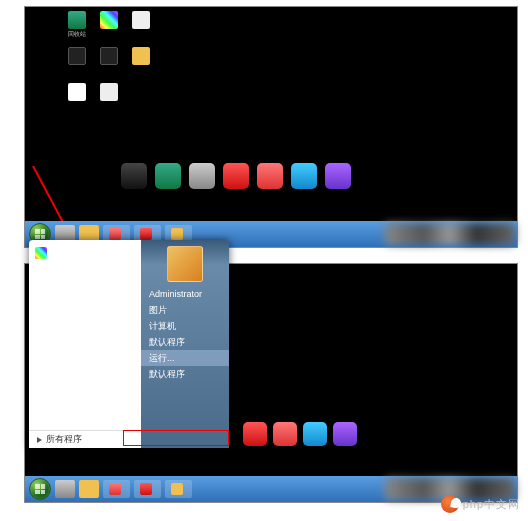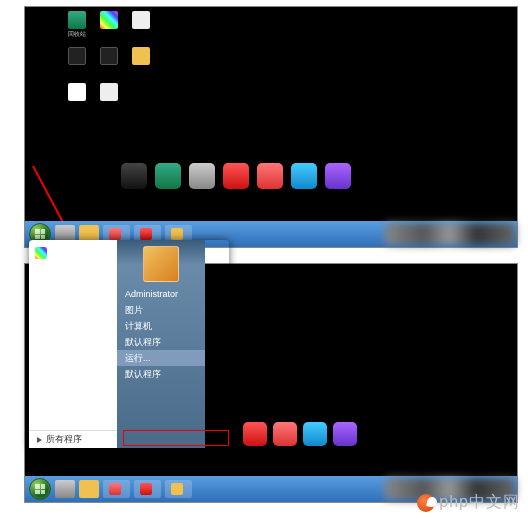--- a/index.html
+++ b/index.html
@@ -148,21 +148,21 @@
       bottom: 26px;
       left: 4px;
       width: 200px;
       height: 208px;
       display: flex;
       border-radius: 4px 4px 0 0;
       overflow: hidden;
       box-shadow: 0 0 8px rgba(0,0,0,0.6);
     }
     .sm-left {
-      width: 88px;
+      width: 112px;
       background: #fff;
       display: flex;
       flex-direction: column;
       position: relative;
     }
     .sm-left-list {
       flex: 1;
       padding: 4px;
     }
     .sm-prog {
@@ -264,21 +264,21 @@
     .wm-logo::after {
       content: "";
       position: absolute;
       right: -2px; top: 3px;
       width: 10px; height: 10px;
       background: #fff;
       border-radius: 50% 50% 50% 0;
       transform: rotate(10deg);
     }
     .wm-text {
-      font-size: 16px;
+      font-size: 11px;
       color: #bbb;
       letter-spacing: 1px;
     }
 
     
     .c-rainbow { background: linear-gradient(45deg,#f44,#ff4,#4f4,#4ff,#44f,#f4f); }
     .c-white { background: #eee; }
     .c-dark { background: #222; border:1px solid #555; }
     .c-folder { background: #f0c050; }
     .c-cloud { background: #fff; border-radius: 40%; }

